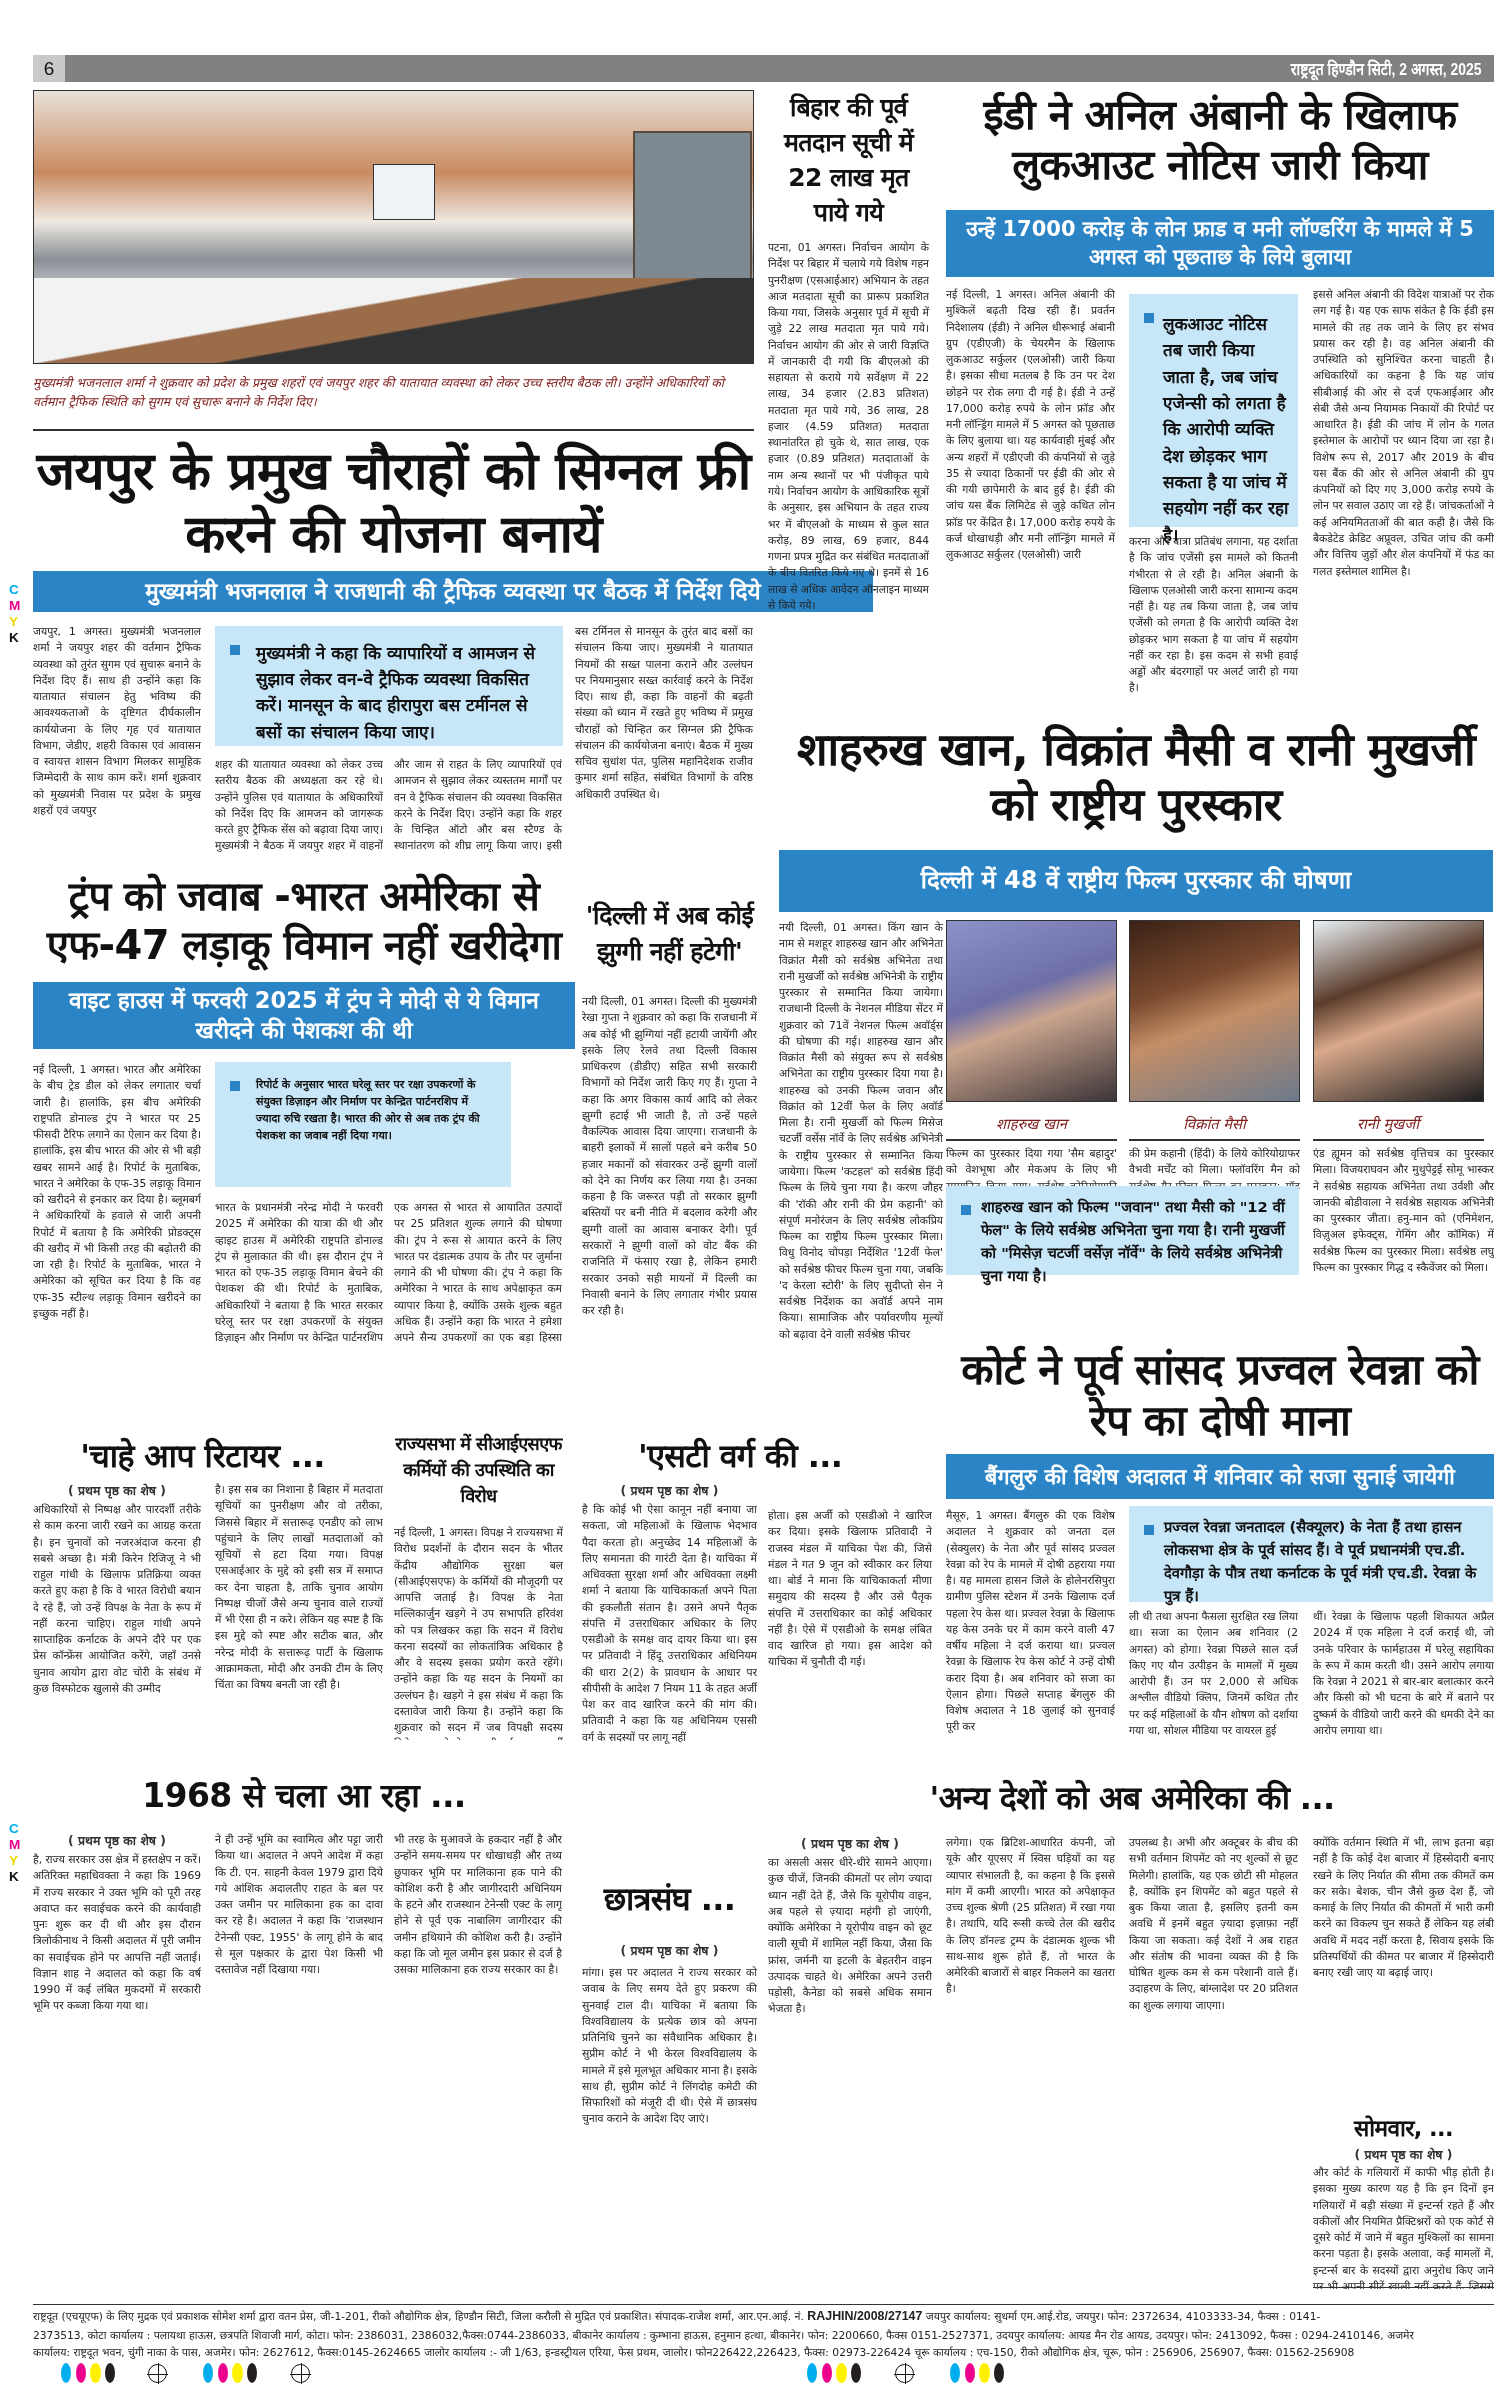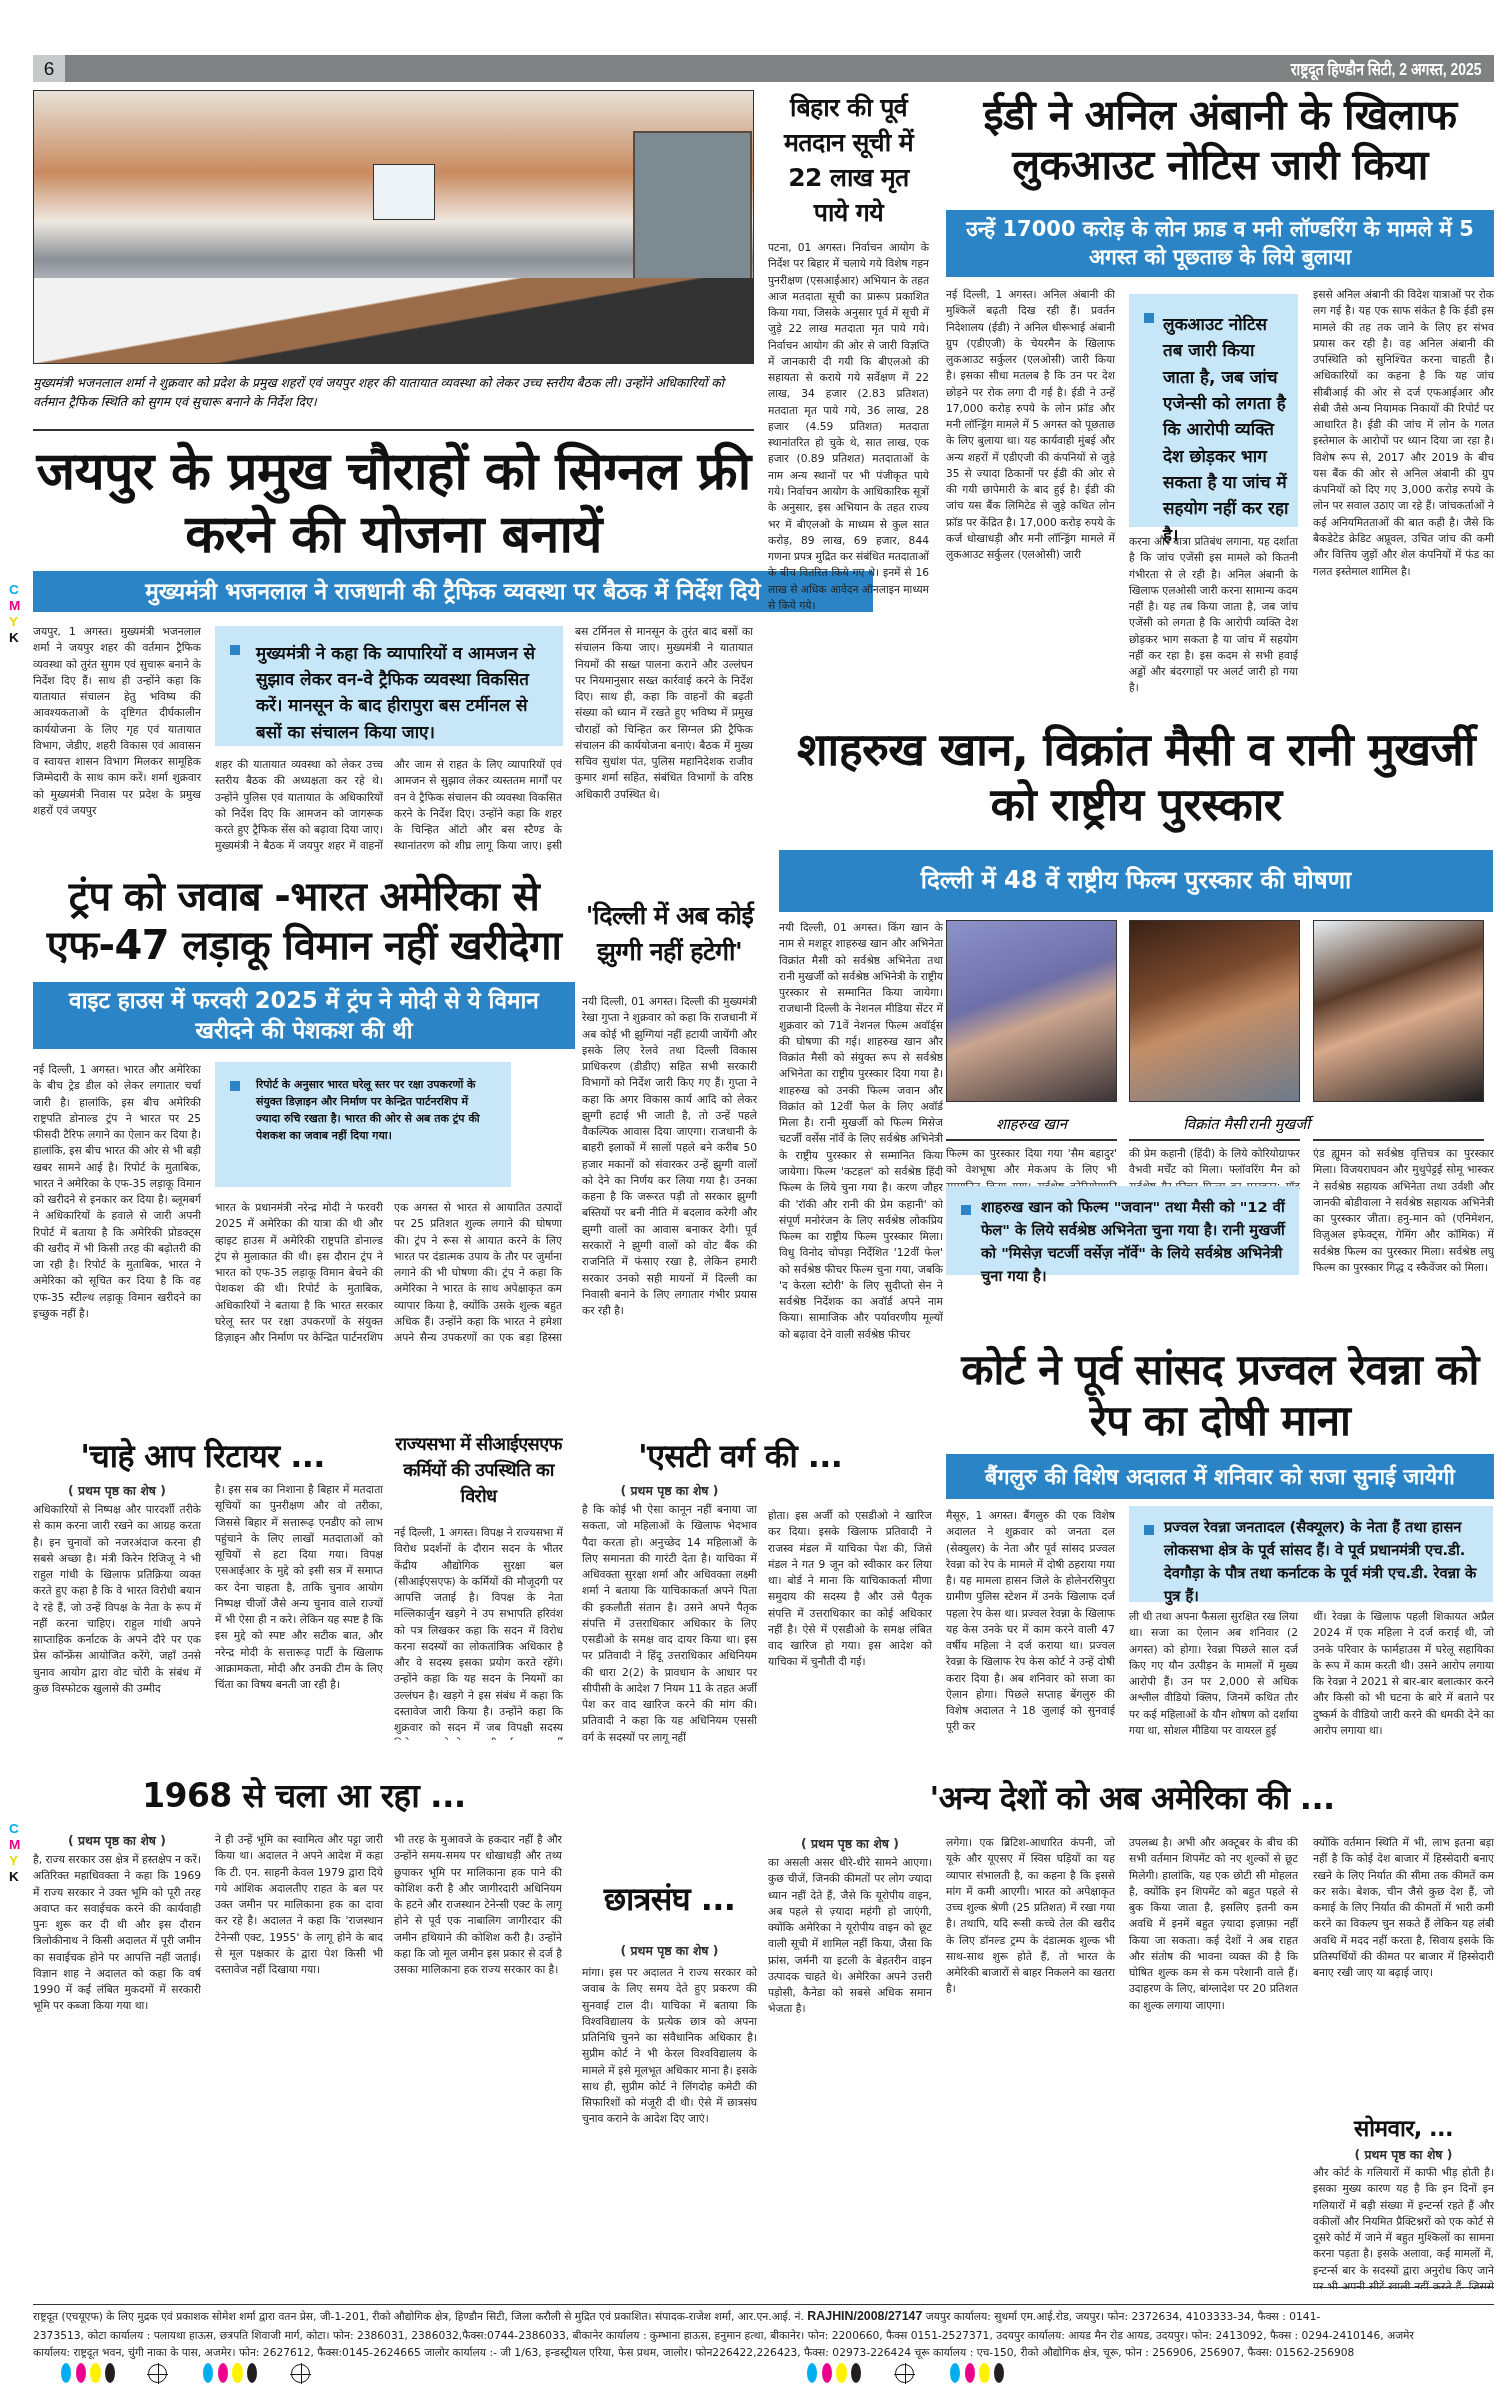--- a/index.html
+++ b/index.html
@@ -8,21 +8,21 @@
 .abs{position:absolute}
 .masthead{left:33px;top:55px;width:1461px;height:27px;background:#808183;display:flex;align-items:center}
 .pageno{width:32px;height:27px;background:#c8c9cb;color:#111;font-size:19px;display:flex;align-items:center;justify-content:center;font-family:"Liberation Sans",sans-serif}
 .mast-title{margin-left:auto;margin-right:12.4px;color:#fff;font-size:17px;font-family:"Liberation Sans",sans-serif;font-weight:bold;transform:scaleX(.82);transform-origin:right center}
 .hl{font-weight:bold;color:#111;text-align:center;line-height:1.22;font-family:"DejaVu Sans",sans-serif;letter-spacing:-0.6px}
 .band{background:#2a84c6;color:#fff;font-weight:bold;text-align:center;display:flex;align-items:center;justify-content:center;line-height:1.3;font-family:"DejaVu Sans",sans-serif}
 .callout{background:#c7e6f8;color:#111;font-weight:bold;padding:13.6px 16px 11.3px 41px;line-height:1.55;position:absolute}
 .callout::before{content:"";position:absolute;left:14.7px;top:19px;width:10.2px;height:10.2px;background:#2a84c6}
 .body{font-size:10.7px;line-height:1.52;color:#222;text-align:justify;font-family:"DejaVu Sans",sans-serif;overflow:hidden}
 .photo{overflow:hidden;border:1.1px solid #333}
-.cap{font-size:12.4px;font-style:italic;color:#000000;line-height:1.5}
+.cap{font-size:12.4px;font-style:italic;color:#7f1d1d;line-height:1.5}
 .rule{background:#333;height:1.7px}
 .reg{width:10.2px;height:20.3px;border-radius:50%}
 .cross{width:19px;height:19px;border:1.7px solid #111;border-radius:50%;position:absolute}
 .cross::before{content:"";position:absolute;left:50%;top:-2.3px;bottom:-2.3px;width:1.1px;background:#111}
 .cross::after{content:"";position:absolute;top:50%;left:-2.3px;right:-2.3px;height:1.1px;background:#111}
 .cmyk{font-weight:bold;font-size:13.6px;line-height:16px;font-family:"Liberation Sans",sans-serif}
 .footer{font-size:10.7px;line-height:1.6;color:#222;font-family:"DejaVu Sans",sans-serif}
 .sub{font-size:12.4px;text-align:center;font-weight:bold;color:#333}
 </style>
 </head>
@@ -82,21 +82,21 @@
 <div class="abs body" style="left:582px;top:994px;width:175px;height:353px">नयी दिल्ली, 01 अगस्त। दिल्ली की मुख्यमंत्री रेखा गुप्ता ने शुक्रवार को कहा कि राजधानी में अब कोई भी झुग्गियां नहीं हटायी जायेंगी और इसके लिए रेलवे तथा दिल्ली विकास प्राधिकरण (डीडीए) सहित सभी सरकारी विभागों को निर्देश जारी किए गए हैं। गुप्ता ने कहा कि अगर विकास कार्य आदि को लेकर झुग्गी हटाई भी जाती है, तो उन्हें पहले वैकल्पिक आवास दिया जाएगा। राजधानी के बाहरी इलाकों में सालों पहले बने करीब 50 हजार मकानों को संवारकर उन्हें झुग्गी वालों को देने का निर्णय कर लिया गया है। उनका कहना है कि जरूरत पड़ी तो सरकार झुग्गी बस्तियों पर बनी नीति में बदलाव करेगी और झुग्गी वालों का आवास बनाकर देगी। पूर्व सरकारों ने झुग्गी वालों को वोट बैंक की राजनिति में फंसाए रखा है, लेकिन हमारी सरकार उनको सही मायनों में दिल्ली का निवासी बनाने के लिए लगातार गंभीर प्रयास कर रही है।</div>
 
 <div class="abs hl" style="left:779px;top:723px;width:714px;font-size:45px">शाहरुख खान, विक्रांत मैसी व रानी मुखर्जी को राष्ट्रीय पुरस्कार</div>
 <div class="abs band" style="left:779px;top:850px;width:714px;height:62px;font-size:24px">दिल्ली में 48 वें राष्ट्रीय फिल्म पुरस्कार की घोषणा</div>
 <div class="abs body" style="left:779px;top:920px;width:164px;height:491px">नयी दिल्ली, 01 अगस्त। किंग खान के नाम से मशहूर शाहरुख खान और अभिनेता विक्रांत मैसी को सर्वश्रेष्ठ अभिनेता तथा रानी मुखर्जी को सर्वश्रेष्ठ अभिनेत्री के राष्ट्रीय पुरस्कार से सम्मानित किया जायेगा। राजधानी दिल्ली के नेशनल मीडिया सेंटर में शुक्रवार को 71वें नेशनल फिल्म अवॉर्ड्स की घोषणा की गई। शाहरुख खान और विक्रांत मैसी को संयुक्त रूप से सर्वश्रेष्ठ अभिनेता का राष्ट्रीय पुरस्कार दिया गया है। शाहरुख को उनकी फिल्म जवान और विक्रांत को 12वीं फेल के लिए अवॉर्ड मिला है। रानी मुखर्जी को फिल्म मिसेज चटर्जी वर्सेस नॉर्वे के लिए सर्वश्रेष्ठ अभिनेत्री के राष्ट्रीय पुरस्कार से सम्मानित किया जायेगा। फिल्म 'कटहल' को सर्वश्रेष्ठ हिंदी फिल्म के लिये चुना गया है। करण जौहर की 'रॉकी और रानी की प्रेम कहानी' को संपूर्ण मनोरंजन के लिए सर्वश्रेष्ठ लोकप्रिय फिल्म का राष्ट्रीय फिल्म पुरस्कार मिला। विधु विनोद चोपड़ा निर्देशित '12वीं फेल' को सर्वश्रेष्ठ फीचर फिल्म चुना गया, जबकि 'द केरला स्टोरी' के लिए सुदीप्तो सेन ने सर्वश्रेष्ठ निर्देशक का अवॉर्ड अपने नाम किया। सामाजिक और पर्यावरणीय मूल्यों को बढ़ावा देने वाली सर्वश्रेष्ठ फीचर</div>
 <div class="abs photo" style="left:946px;top:920px;width:171px;height:182px;background:linear-gradient(160deg,#8d92c9 0%,#6e6fa8 40%,#caa58e 55%,#3c3438 100%)"></div>
 <div class="abs photo" style="left:1129px;top:920px;width:171px;height:182px;background:linear-gradient(160deg,#3a2116 0%,#7a4a2e 35%,#c48e67 55%,#6c7a8c 100%)"></div>
 <div class="abs photo" style="left:1313px;top:920px;width:171px;height:182px;background:linear-gradient(160deg,#e8f0f4 0%,#5b3c2b 35%,#d9a98a 55%,#1d1d1f 100%)"></div>
 <div class="abs cap" style="left:946px;top:1113px;width:171px;text-align:center;font-size:14.7px">शाहरुख खान</div>
 <div class="abs cap" style="left:1129px;top:1113px;width:171px;text-align:center;font-size:14.7px">विक्रांत मैसी</div>
-<div class="abs cap" style="left:1248px;top:1113px;width:171px;text-align:left;font-size:14.7px">रानी मुखर्जी</div>
+<div class="abs cap" style="left:1248px;top:1113px;width:171px;text-align:right;font-size:14.7px">रानी मुखर्जी</div>
 <div class="abs rule" style="left:946px;top:1139px;width:171px"></div>
 <div class="abs rule" style="left:1129px;top:1139px;width:171px"></div>
 <div class="abs rule" style="left:1313px;top:1139px;width:171px"></div>
 <div class="abs body" style="left:946px;top:1146px;width:171px;height:45px">फिल्म का पुरस्कार दिया गया 'सैम बहादुर' को वेशभूषा और मेकअप के लिए भी सम्मानित किया गया। सर्वश्रेष्ठ कोरियोग्राफी का पुरस्कार रॉकी और रॉनी</div>
 <div class="abs body" style="left:1129px;top:1146px;width:171px;height:45px">की प्रेम कहानी (हिंदी) के लिये कोरियोग्राफर वैभवी मर्चेंट को मिला। फ्लॉवरिंग मैन को सर्वश्रेष्ठ गैर-फीचर फिल्म का पुरस्कार; गॉड वल्चर</div>
 <div class="callout" style="left:946px;top:1186px;width:353px;height:89px;font-size:14.7px;padding:10.2px 11.3px 6.8px 35px">शाहरुख खान को फिल्म "जवान" तथा मैसी को "12 वीं फेल" के लिये सर्वश्रेष्ठ अभिनेता चुना गया है। रानी मुखर्जी को "मिसेज़ चटर्जी वर्सेज़ नॉर्वे" के लिये सर्वश्रेष्ठ अभिनेत्री चुना गया है।</div>
 <div class="abs body" style="left:1313px;top:1146px;width:181px;height:152px">एंड ह्यूमन को सर्वश्रेष्ठ वृत्तिचत्र का पुरस्कार मिला। विजयराघवन और मुथुपेट्टई सोमू भास्कर ने सर्वश्रेष्ठ सहायक अभिनेता तथा उर्वशी और जानकी बोडीवाला ने सर्वश्रेष्ठ सहायक अभिनेत्री का पुरस्कार जीता। हनु-मान को (एनिमेशन, विज़ुअल इफेक्ट्स, गेमिंग और कॉमिक) में सर्वश्रेष्ठ फिल्म का पुरस्कार मिला। सर्वश्रेष्ठ लघु फिल्म का पुरस्कार गिद्ध द स्कैवेंजर को मिला।</div>
 
 <div class="abs hl" style="left:946px;top:1344px;width:548px;font-size:42px">कोर्ट ने पूर्व सांसद प्रज्वल रेवन्ना को रेप का दोषी माना</div>
 <div class="abs band" style="left:946px;top:1454px;width:548px;height:45px;font-size:21.5px">बैंगलुरु की विशेष अदालत में शनिवार को सजा सुनाई जायेगी</div>

